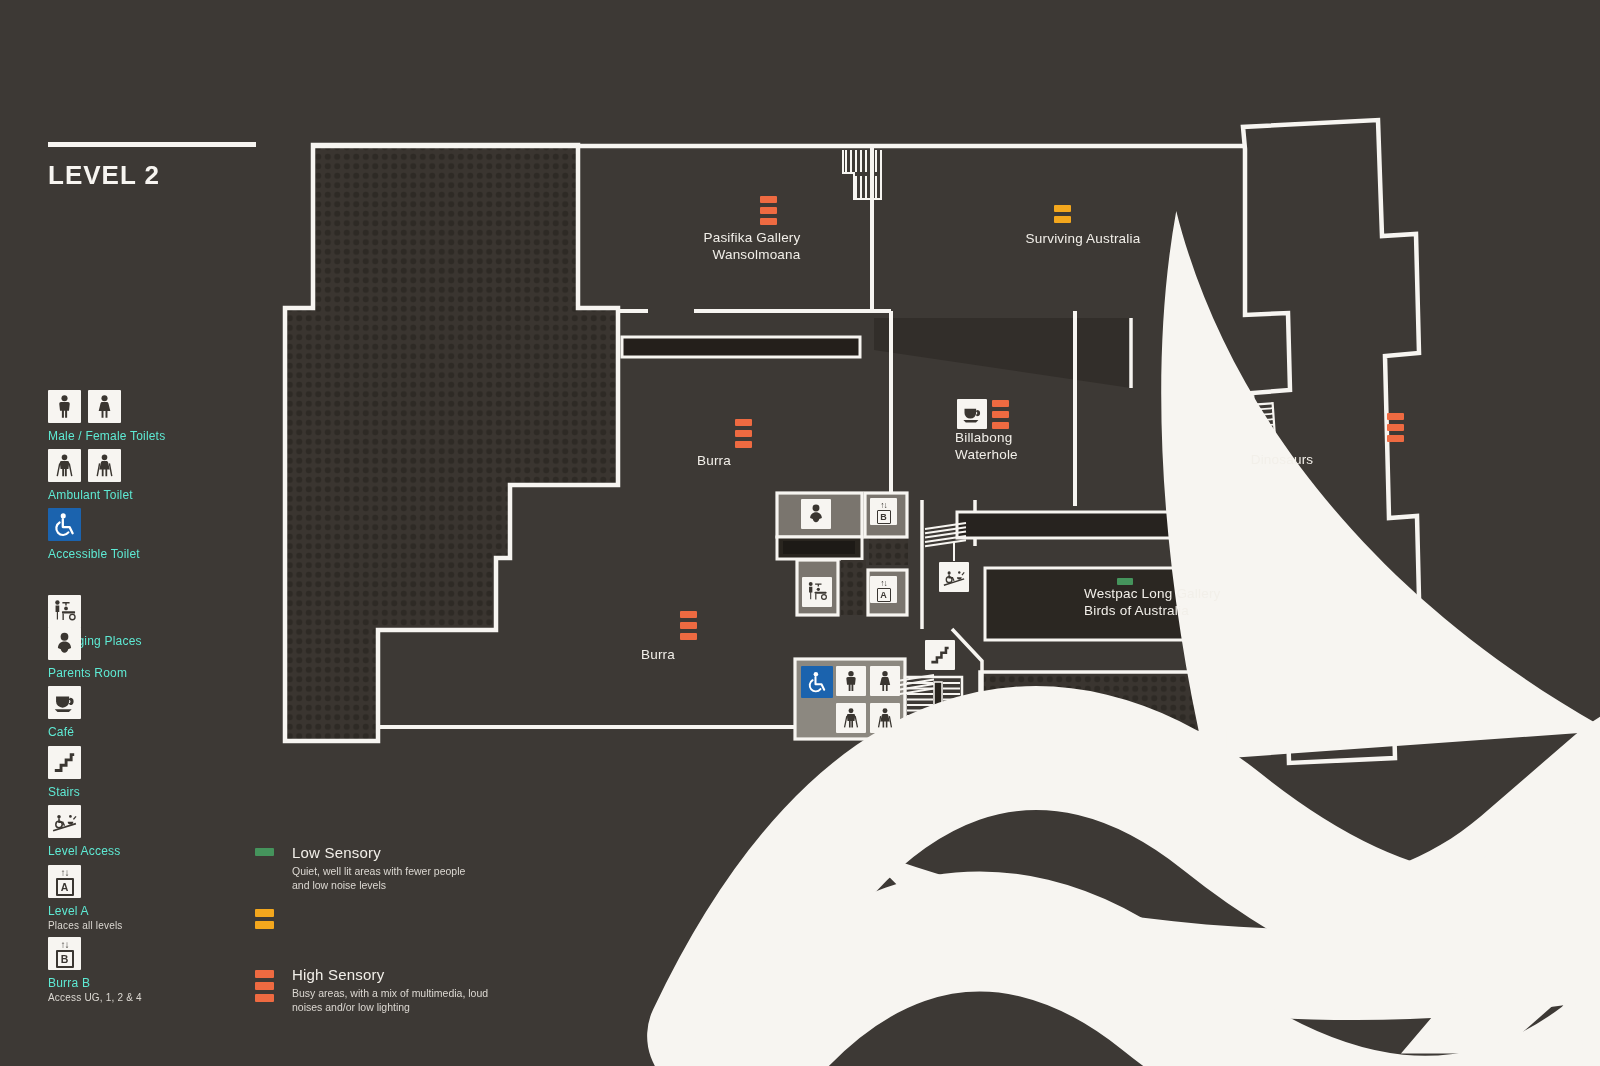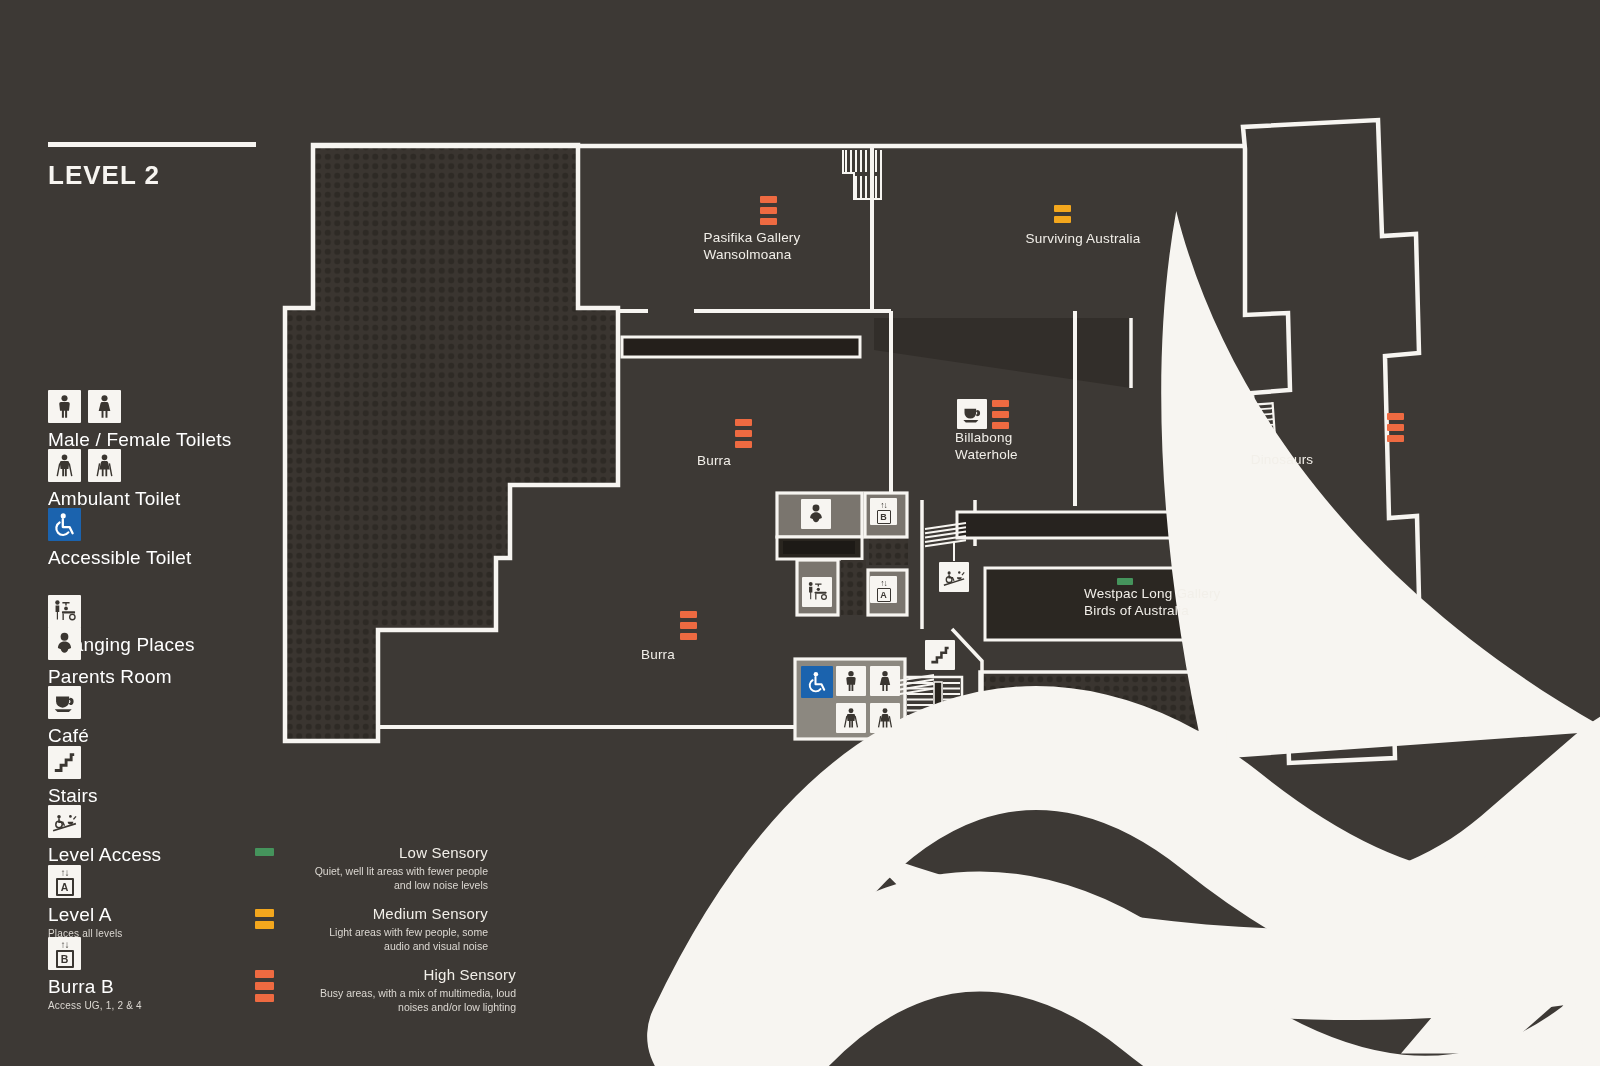--- a/index.html
+++ b/index.html
@@ -13,45 +13,45 @@
   
   #header-rule{position:absolute;left:48px;top:142px;width:208px;height:5px;background:#f7f5f1;}
   #page-title{position:absolute;left:48px;top:160px;font-size:26px;font-weight:bold;letter-spacing:1px;color:#f7f5f1;}
   
   .leg-item{position:absolute;left:48px;}
   .leg-tiles{display:flex;gap:7px;}
   .tile{width:33px;height:33px;background:#f7f5f1;border-radius:1px;display:flex;align-items:center;justify-content:center;box-sizing:border-box;}
   .tile svg{width:27px;height:27px;color:#3a3631;display:block;}
   .tile.blue{background:#1b63ae;}
   .tile.blue svg{color:#ffffff;}
-  .leg-label{margin-top:6px;font-size:19px;color:#ffffff;letter-spacing:.2px;white-space:nowrap;}
+  .leg-label{margin-top:6px;font-size:12px;color:#5eead4;letter-spacing:.2px;white-space:nowrap;}
   .leg-sub{margin-top:2px;font-size:10px;color:#dcd8d2;letter-spacing:.2px;white-space:nowrap;}
   
   .tile.lift{flex-direction:column;gap:0;padding-top:1px;}
   .lift-arrows{font-size:10px;line-height:9px;letter-spacing:-1px;color:#3a3631;font-weight:bold;}
   .lift-box{width:14px;height:14px;border:2px solid #3a3631;border-radius:1px;display:flex;align-items:center;justify-content:center;
             font-size:10.5px;font-weight:bold;color:#3a3631;margin-top:1px;}
   
   .tile.map{width:30px;height:30px;}
   .tile.map svg{width:24px;height:24px;}
   .tile.map.lift{width:27px;height:27px;}
   .tile.map.lift .lift-arrows{font-size:8.5px;line-height:8px;}
   .tile.map.lift .lift-box{width:12px;height:12px;font-size:9px;border-width:1.8px;}
   .tile.map.blue{width:32px;height:32px;}
   
   .bars span{display:block;width:17px;height:7px;border-radius:1px;margin-bottom:4px;}
   .bars.lg span{width:19px;height:7.5px;margin-bottom:4.5px;}
   .bars.single span{width:16px;height:7px;}
   
   .maplabel{position:absolute;font-size:13.5px;line-height:16.5px;letter-spacing:.2px;color:#f2efe9;white-space:nowrap;}
-  .maplabel.center{transform:translateX(-50%);text-align:left;}
+  .maplabel.center{transform:translateX(-50%);text-align:right;}
   
   .sens-item{position:absolute;left:255px;}
   .sens-row{display:flex;align-items:flex-start;}
-  .sens-text{margin-left:28px;margin-top:-4px;text-align:right;}
+  .sens-text{margin-left:18px;margin-top:-4px;}
   .sens-title{font-size:15px;color:#f2efe9;letter-spacing:.2px;}
   .sens-desc{font-size:10.5px;line-height:1.35;color:#dcd8d2;width:186px;margin-top:3px;}
   .sens-item.high .sens-desc{width:214px;}
 </style>
 </head>
 <body>
 
 <svg class="abs" style="left:0;top:0" width="1600" height="1066" viewBox="0 0 1600 1066">
   <defs>
     <pattern id="dots" width="9.5" height="9.5" patternUnits="userSpaceOnUse">
@@ -349,24 +349,20 @@
       <div class="sens-desc">Quiet, well lit areas with fewer people and low noise levels</div>
     </div>
   </div>
 </div>
 <div class="sens-item medium" style="top:909px">
   <div class="sens-row">
     <div class="bars lg">
         <span style="background: rgb(243, 167, 29);"></span>
         <span style="background: rgb(243, 167, 29);"></span>
       </div>
-    <div class="sens-text">
-      <div class="sens-title">Medium Sensory</div>
-      <div class="sens-desc">Light areas with few people, some audio and visual noise</div>
-    </div>
   </div>
 </div>
 <div class="sens-item high" style="top:970px">
   <div class="sens-row">
     <div class="bars lg">
         <span style="background: rgb(238, 106, 65);"></span>
         <span style="background: rgb(238, 106, 65);"></span>
         <span style="background: rgb(238, 106, 65);"></span>
       </div>
     <div class="sens-text">

